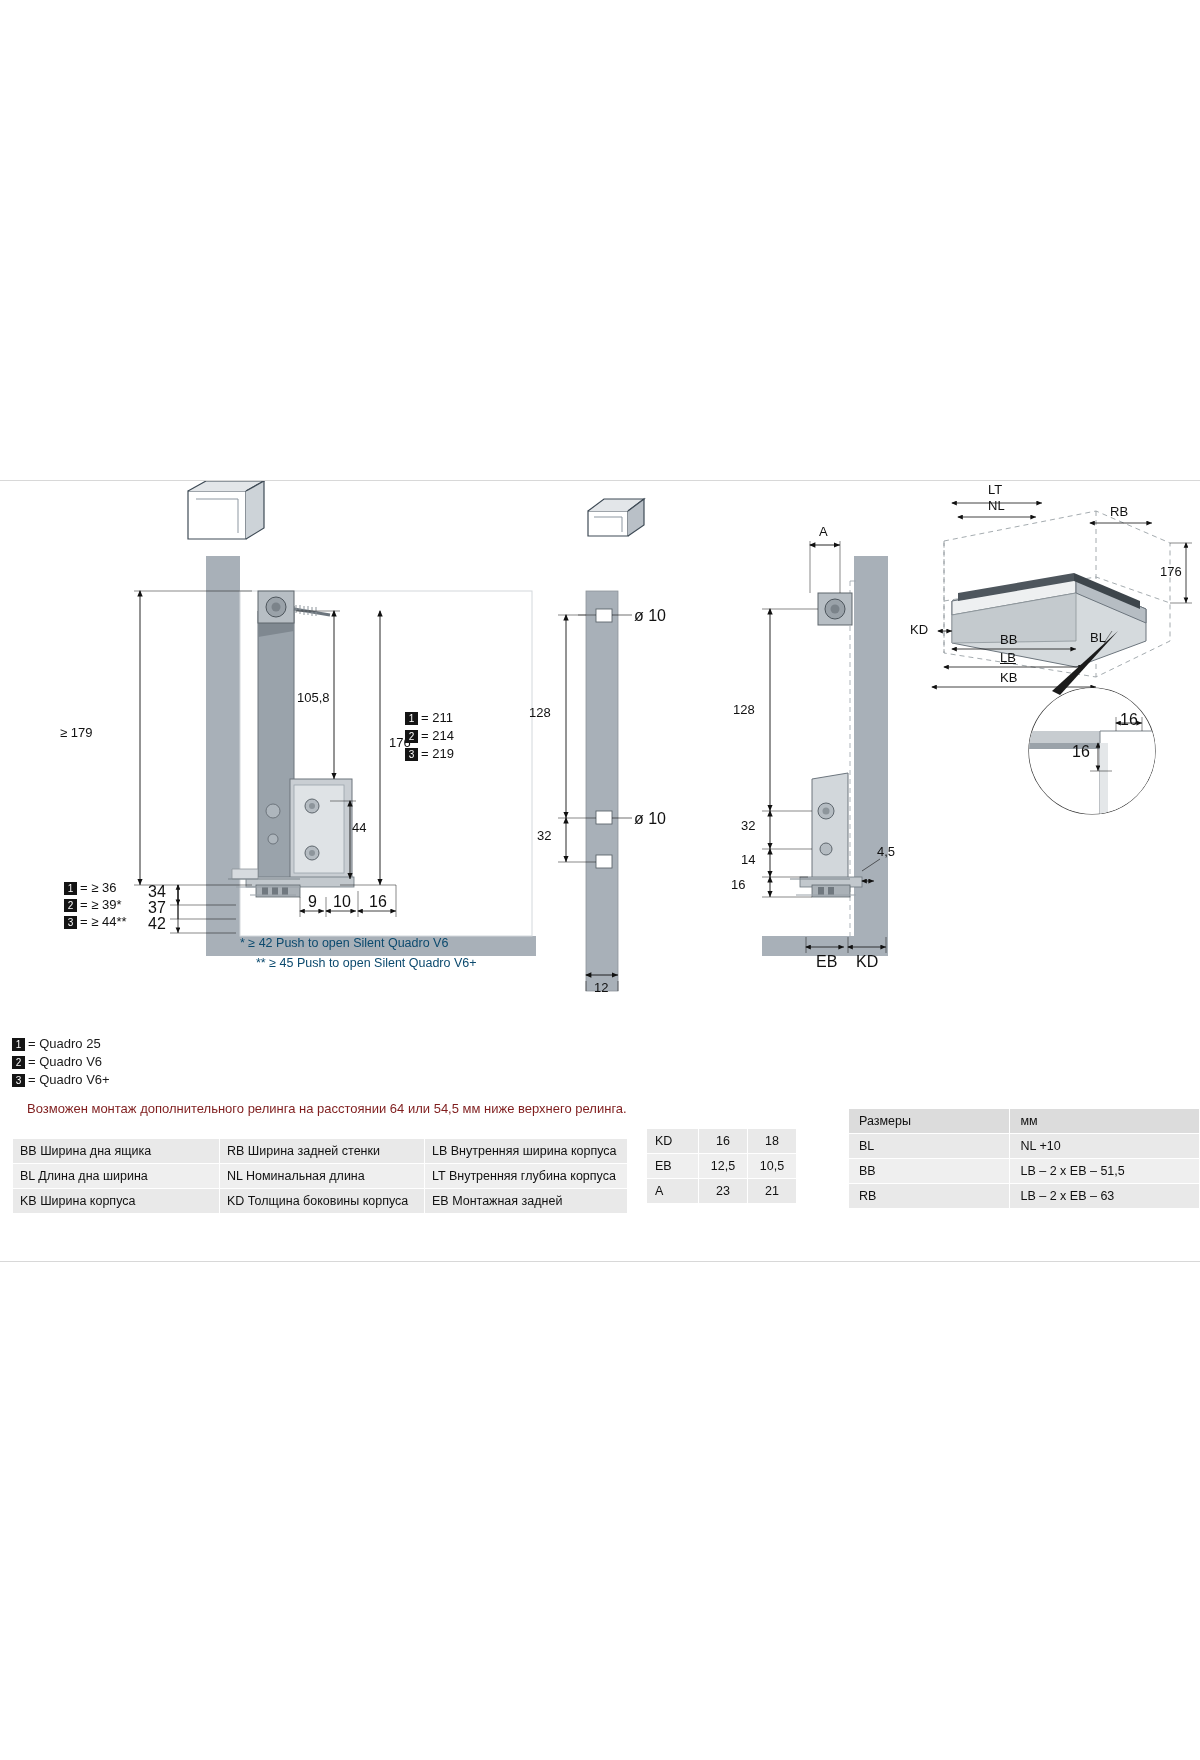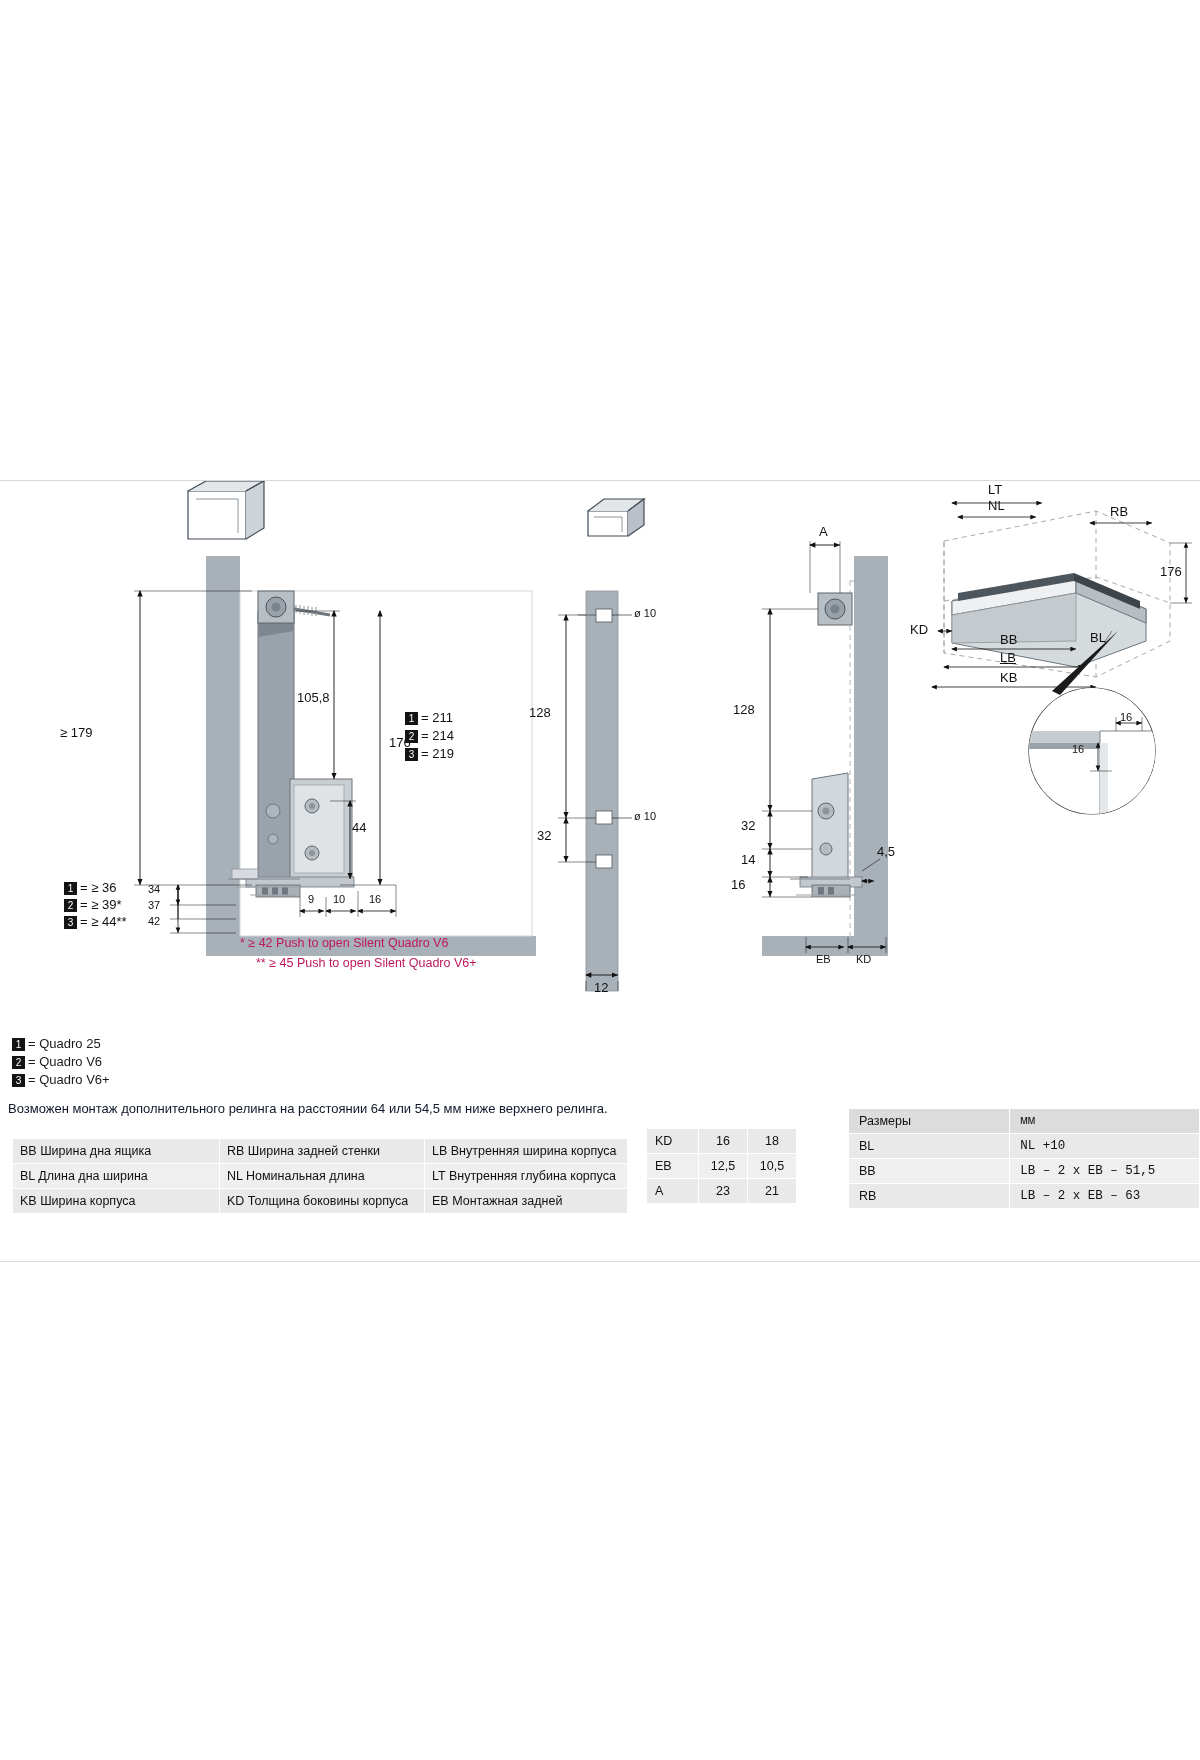--- a/index.html
+++ b/index.html
@@ -23,21 +23,21 @@
     position:absolute;left:0;top:0;width:1200px;height:780px;
   }
   svg{display:block;}
   .lbl{
     position:absolute;
     font-size:13px;
     line-height:1.1;
     color:#111;
     white-space:nowrap;
   }
-  .lbl.sm{font-size:11px;}
+  .lbl.sm{font-size:16px;}
   
   .sq{
     display:inline-block;
     width:13px;height:13px;
     background:#141414;
     color:#fff;
     font-size:10px;
     line-height:13px;
     text-align:center;
     vertical-align:middle;
@@ -46,23 +46,23 @@
   }
   
   .legend{
     position:absolute;
     left:12px;top:1036px;
     font-size:13px;
   }
   .legend div{margin-bottom:3px;}
   .note{
     position:absolute;
-    left:8px;top:1101px;
+    left:27px;top:1101px;
     font-size:13px;
-    color:#0f172a;
+    color:#7f1d1d;
   }
   
   table{border-collapse:collapse;}
   .tbl td{
     border:1px solid #ffffff;
     background:#e9e9e9;
     font-size:12.5px;
     padding:5px 7px;
     color:#111;
     vertical-align:middle;
@@ -73,22 +73,22 @@
   #glossary td.c1{width:192px;}
   #glossary td.c2{width:190px;}
   #glossary td.c3{width:188px;}
   #kdtable{position:absolute;left:646px;top:1128px;}
   #kdtable td{text-align:center;}
   #kdtable td.k{width:36px;text-align:left;padding-left:8px;}
   #kdtable td.v{width:34px;}
   #dimtable{position:absolute;left:848px;top:1108px;}
   #dimtable td.h{background:#dcdcdc;font-weight:normal;}
   #dimtable td.n{width:150px;padding-left:10px;}
-  #dimtable td.f{width:182px;padding-left:10px;font-family:Liberation Mono, monospace;}
-  .ftnote{position:absolute;font-size:12.5px;color:#be185d;}
+  #dimtable td.f{width:182px;padding-left:10px;}
+  .ftnote{position:absolute;font-size:12.5px;color:#0c4a6e;}
 </style>
 </head>
 <body>
 
 <div class="sheet">
 
   <div class="diagram">
   <svg width="1200" height="780" viewBox="0 0 1200 780" xmlns="http://www.w3.org/2000/svg">
     <defs>
       <marker id="arr" markerWidth="8" markerHeight="8" refX="7" refY="3" orient="auto">

